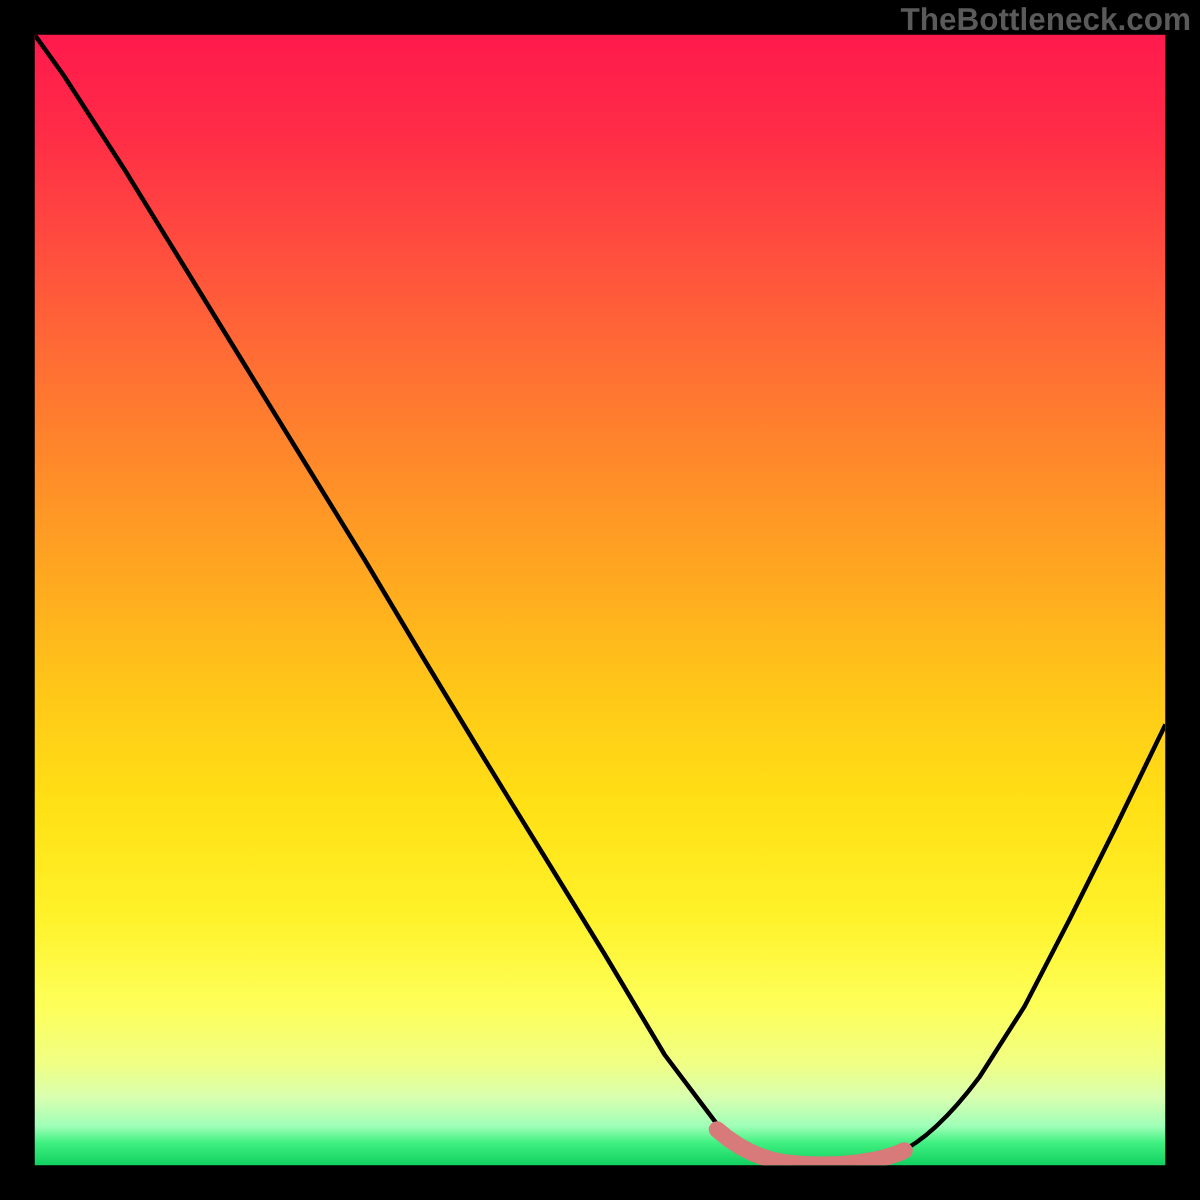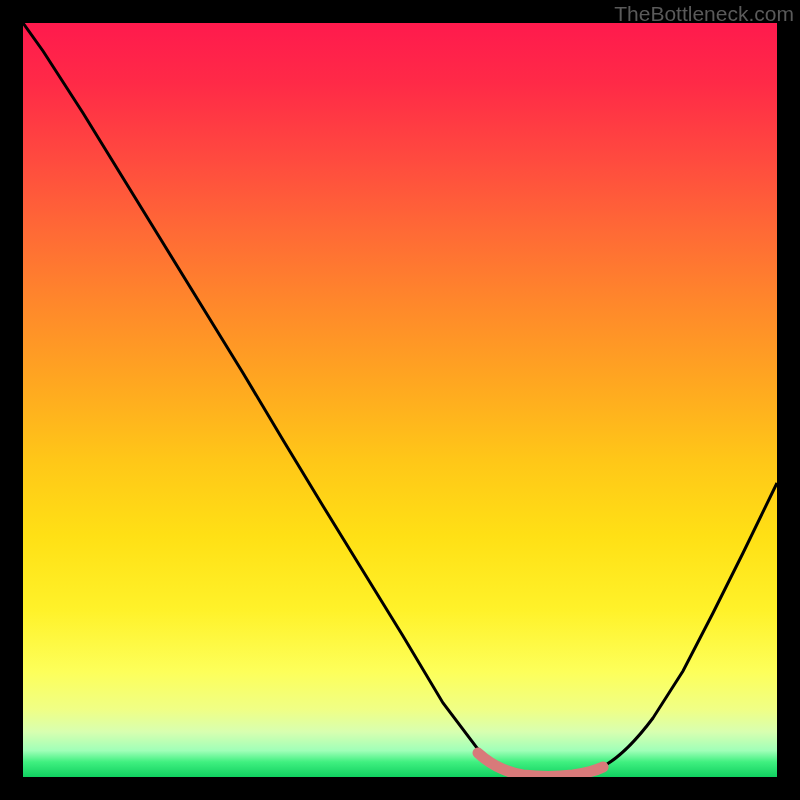--- a/index.html
+++ b/index.html
@@ -42,21 +42,21 @@
       #40f080 98%,
       #10d060 100%
     );
   }
   .watermark {
     position: absolute;
     right: 6px;
     top: 2px;
     color: #5a5a5a;
     font-size: 21px;
-    font-weight: 400;
+    font-weight: 700;
   }
   svg.curve {
     position: absolute;
     left: 0;
     top: 0;
     width: 754px;
     height: 754px;
   }
 </style>
 </head>

